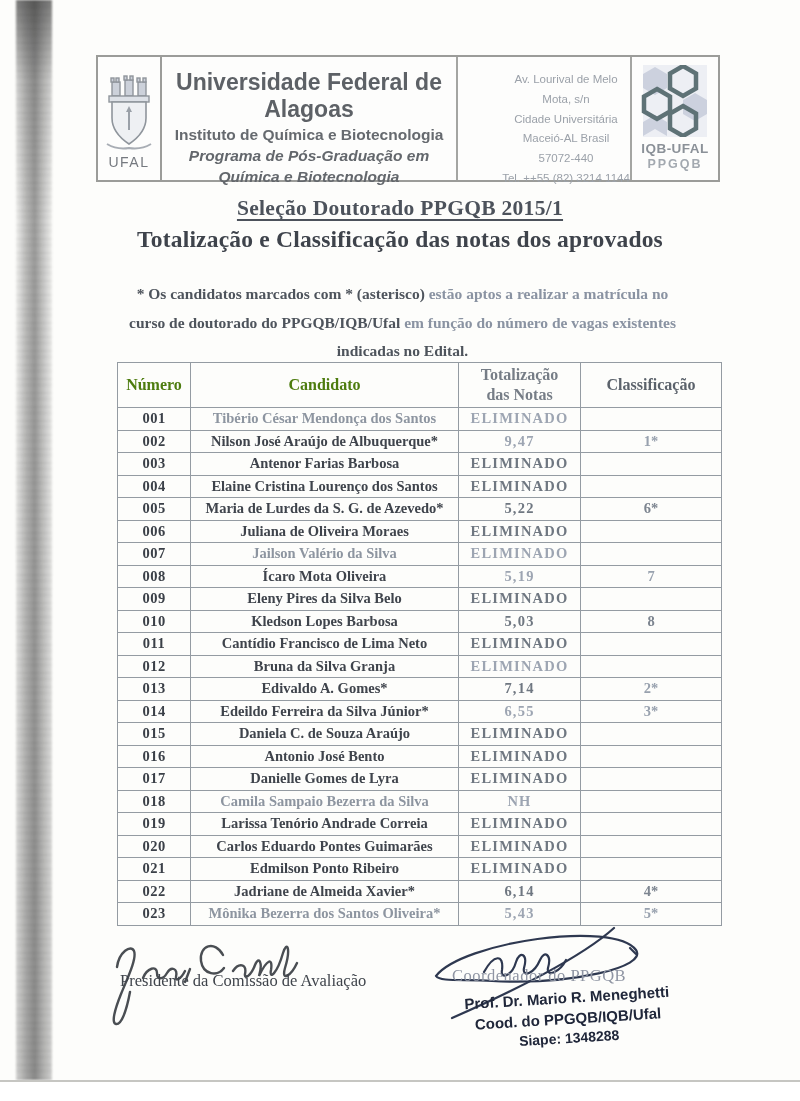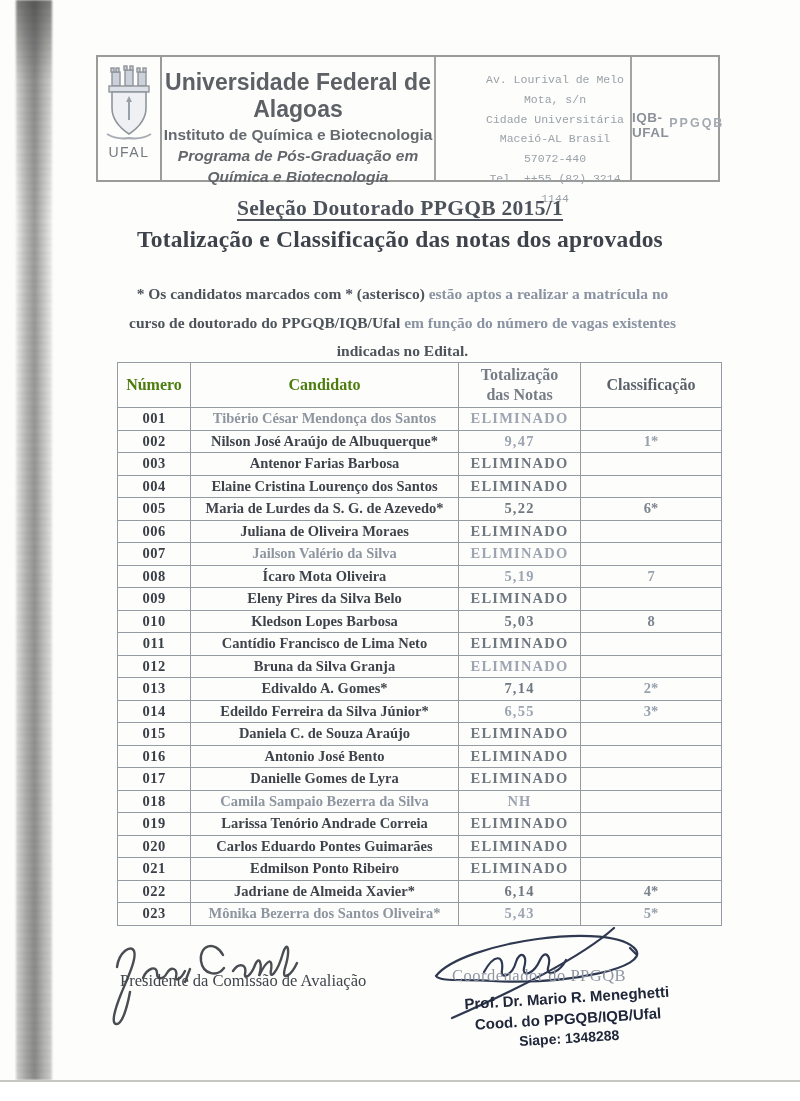--- a/index.html
+++ b/index.html
@@ -26,32 +26,32 @@
   .bottom-line{position:absolute;left:0;top:1080px;width:100%;height:2px;background:#c6c6c2;}
   .below-line{position:absolute;left:0;top:1082px;width:100%;height:19px;background:#ffffff;}
 
   
   .letterhead{
     position:absolute;left:96px;top:55px;width:624px;height:127px;
     border:2px solid #9b9c99;display:flex;background:#fdfdfc;box-sizing:border-box;
   }
   .lh-cell{box-sizing:border-box;}
   .lh-logo{width:64px;border-right:2px solid #9b9c99;display:flex;flex-direction:column;
-    align-items:center;justify-content:flex-end;padding:6px 0 20px 0;}
+    align-items:center;justify-content:flex-end;padding:6px 0 10px 0;}
   .lh-logo .ufal-label{font-family:"Liberation Sans",sans-serif;font-size:14px;
     color:#75797f;letter-spacing:1.5px;margin-top:2px;}
   .lh-inst{flex:1;text-align:center;padding-top:12px;
     font-family:"Liberation Sans",sans-serif;color:#5f6368;}
   .lh-inst .l1{font-size:23px;font-weight:bold;color:#5d6166;}
   .lh-inst .l2{font-size:15.5px;font-weight:bold;color:#666a6f;margin-top:3px;}
   .lh-inst .l3,.lh-inst .l4{font-size:15.5px;font-weight:bold;font-style:italic;color:#63676c;margin-top:3px;}
-  .lh-addr{width:198px;border-left:2px solid #a4a5a2;border-right:2px solid #a4a5a2;
-    text-align:center;padding-top:13px;font-family:Liberation Mono, monospace;
+  .lh-addr{width:176px;border-left:2px solid #a4a5a2;border-right:2px solid #a4a5a2;
+    text-align:center;padding-top:13px;font-family:Liberation Sans, sans-serif;
     font-size:11.5px;color:#9ba1a9;line-height:1.72;padding-left:44px;}
-  .lh-iqb{width:86px;display:flex;align-items:center;
+  .lh-iqb{width:86px;display:flex;flex-direction:column;align-items:center;
     justify-content:flex-start;padding-top:8px;}
   .iqb-label1{font-family:"Liberation Sans",sans-serif;font-size:13.5px;font-weight:bold;
     color:#8b9198;letter-spacing:.5px;margin-top:4px;}
   .iqb-label2{font-family:"Liberation Sans",sans-serif;font-size:12.5px;font-weight:bold;
     color:#a3a9b0;letter-spacing:2px;margin-top:1px;}
 
   
   .title-block{position:absolute;left:0;top:196px;width:800px;text-align:center;}
   .title-1{display:inline-block;font-size:21.5px;font-weight:bold;color:#4c525b;
     text-decoration:underline;text-underline-offset:4px;letter-spacing:.3px;}

